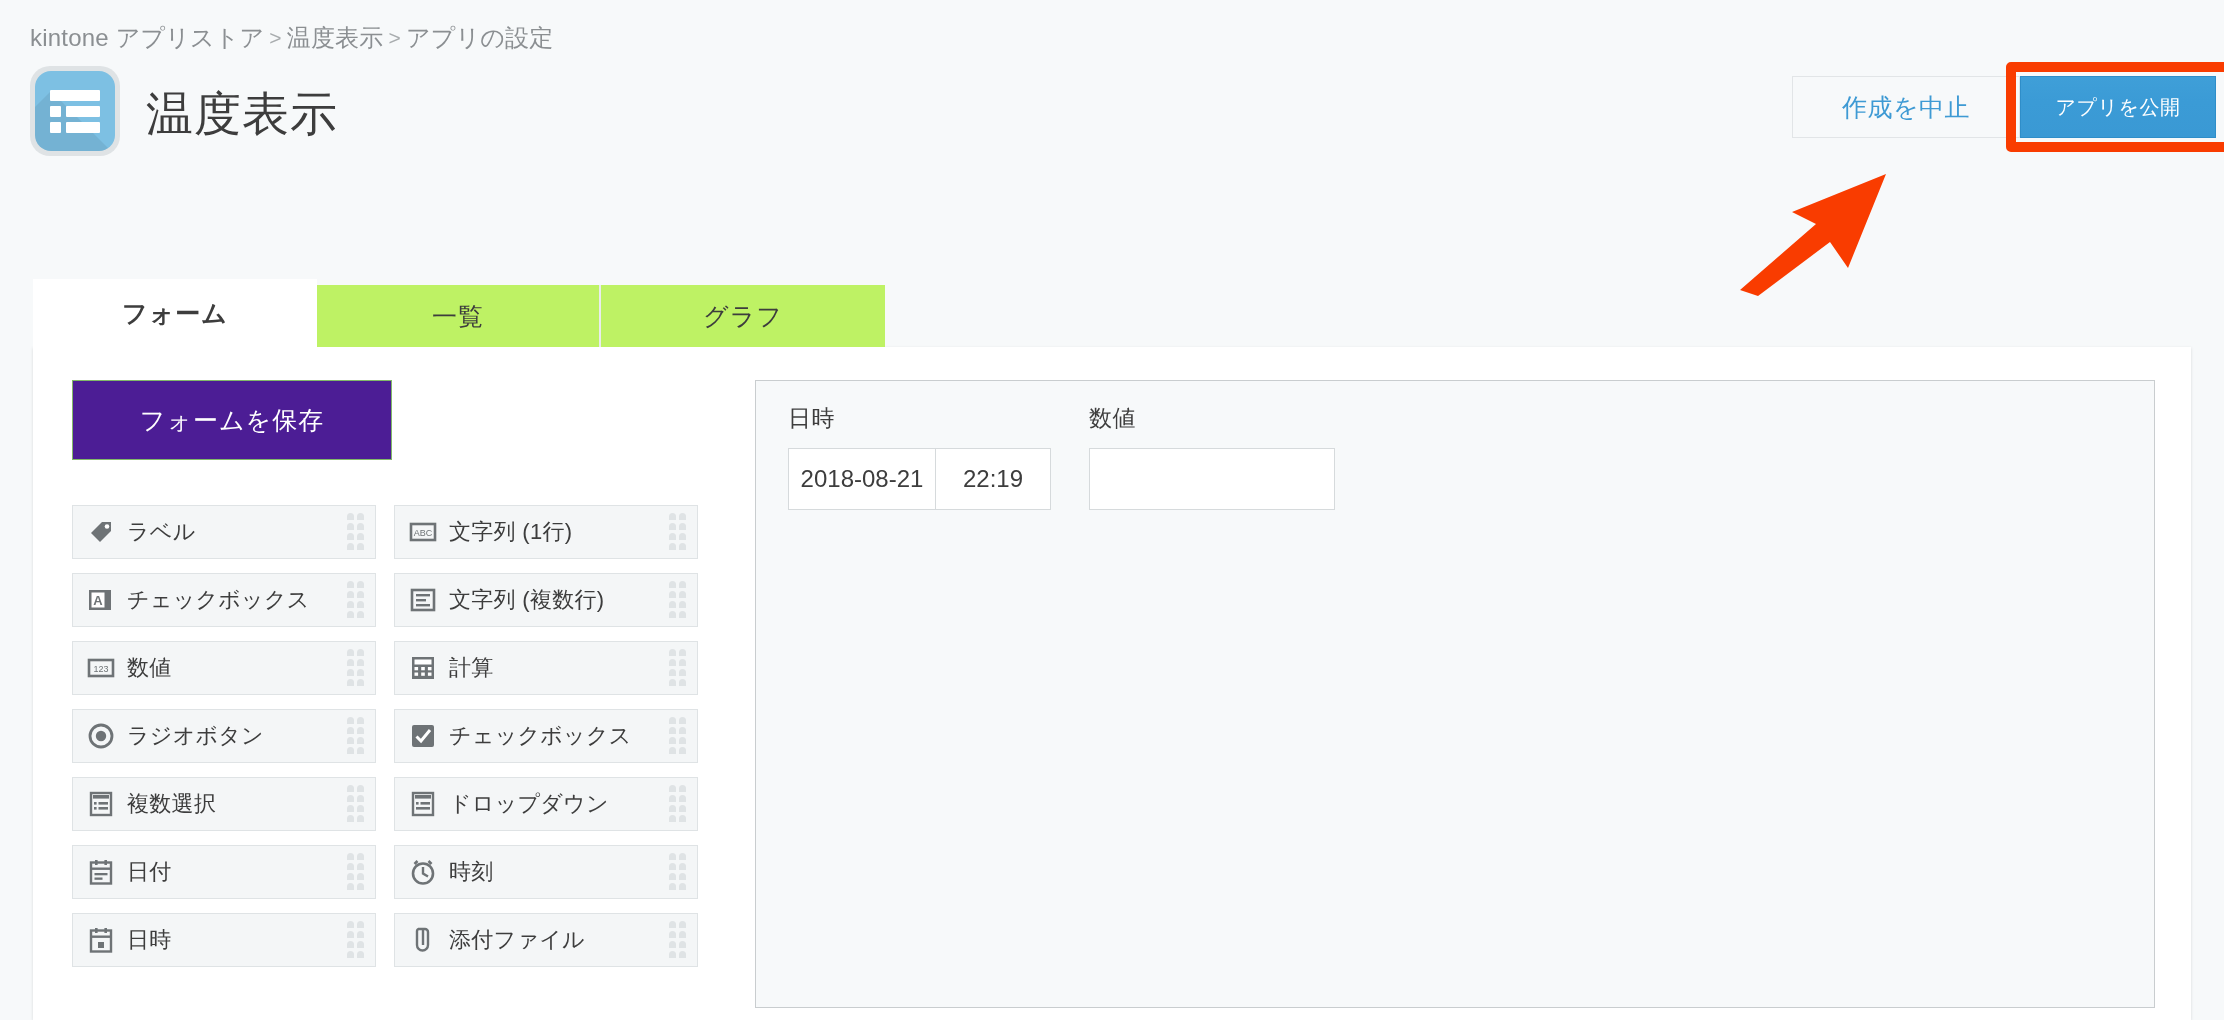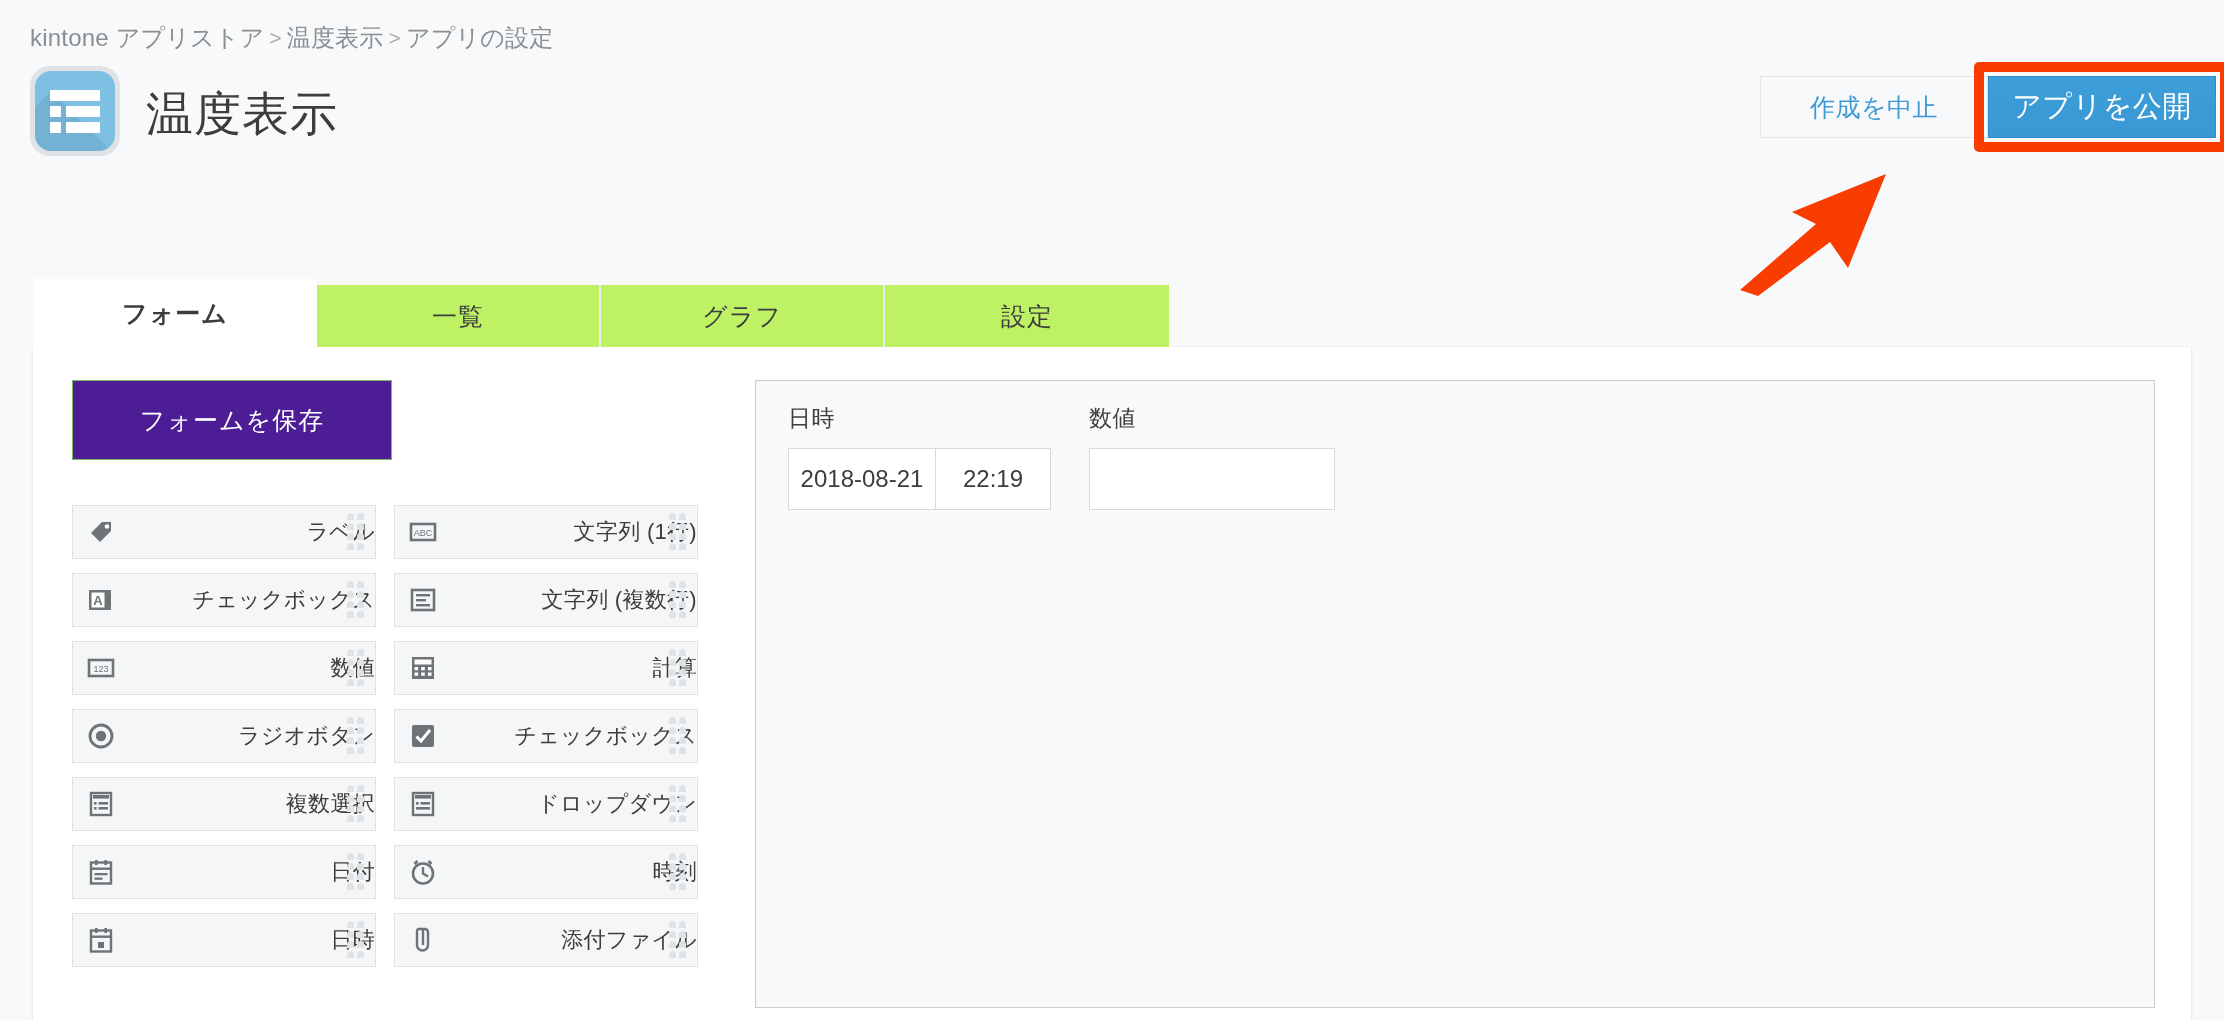--- a/index.html
+++ b/index.html
@@ -120,26 +120,26 @@
     justify-content: center;
     box-sizing: border-box;
     cursor: pointer;
     letter-spacing: 0.5px;
   }
   .publish-wrap {
     position: relative;
     margin-left: 0px;
   }
   .btn-publish {
-    width: 228px;
+    width: 196px;
     height: 62px;
     background: linear-gradient(to bottom, #3f9fd8 0%, #3b9bd6 40%, #3a99d4 100%);
     border: 1px solid #2f8ec9;
     color: #ffffff;
-    font-size: 29px;
+    font-size: 20px;
     display: flex;
     align-items: center;
     justify-content: center;
     box-sizing: border-box;
     cursor: pointer;
     letter-spacing: 0.5px;
   }
   .red-highlight {
     position: absolute;
     left: -14px;
@@ -236,21 +236,20 @@
   .field-item {
     height: 54px;
     background: #f4f6f7;
     border: 1px solid #dfe3e5;
     box-sizing: border-box;
     display: flex;
     align-items: center;
     padding-left: 13px;
     cursor: move;
     position: relative;
-    justify-content: space-between;
   }
   .field-icon {
     width: 30px;
     height: 30px;
     flex: 0 0 30px;
     margin-right: 11px;
     display: flex;
     align-items: center;
     justify-content: center;
     color: #6e7376;
@@ -369,21 +368,20 @@
   </div>
 
   <svg class="red-arrow" viewBox="0 0 170 130">
     <path d="M168 6 L74 44 L98 56 L22 122 L40 128 L112 74 L130 100 Z" fill="#f93c00"></path>
   </svg>
 
   <div class="tabs">
     <div class="tab active">フォーム</div>
     <div class="tab">一覧</div>
     <div class="tab">グラフ</div>
-    <div class="tab">設定</div>
   </div>
 
   <div class="content-panel">
 
     <div class="palette">
       <div class="btn-save-form">フォームを保存</div>
 
       <div class="palette-grid">
 
         <div class="field-item">

